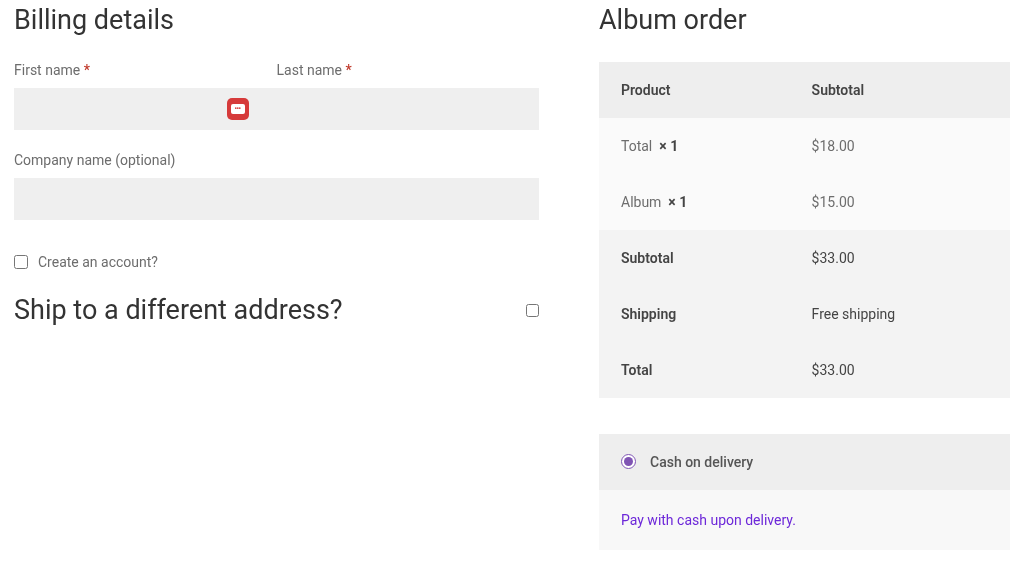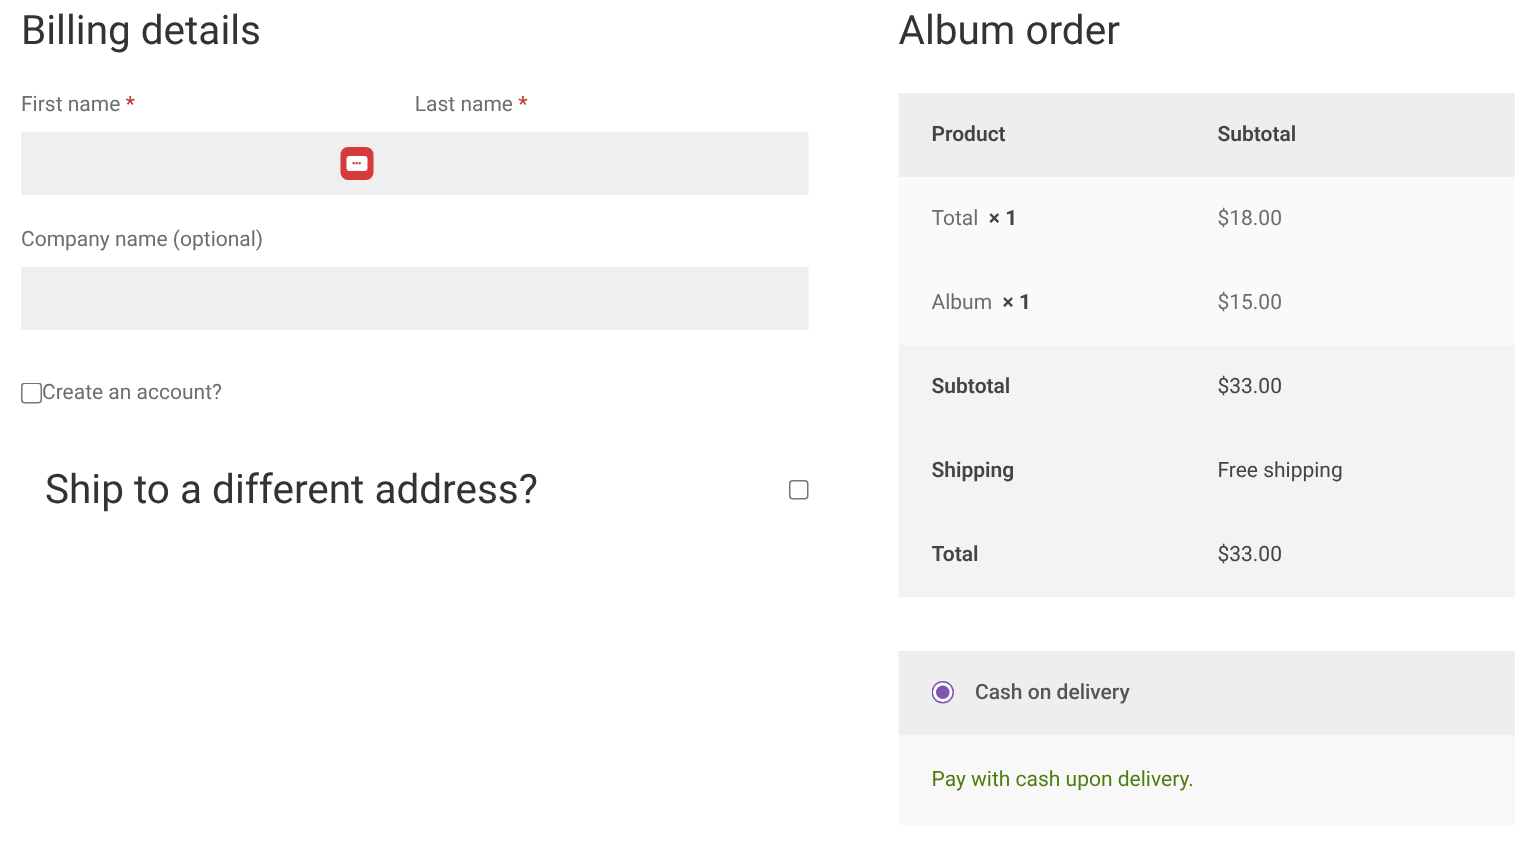--- a/index.html
+++ b/index.html
@@ -80,38 +80,39 @@
       text-align: center;
       font-size: 7px;
       line-height: 10px;
       color: #d63a3a;
       font-weight: bold;
       letter-spacing: -0.5px;
     }
     .checkbox-row {
       display: flex;
       align-items: center;
+      gap: 10px;
       margin-top: 34px;
       margin-bottom: 24px;
     }
     .checkbox-row input[type="checkbox"] {
       width: 14px;
       height: 14px;
     }
     .checkbox-row span {
       color: #6d6d6d;
       font-size: 14px;
     }
     .ship-row {
       display: flex;
       align-items: center;
       justify-content: space-between;
       margin-top: 22px;
     }
-    .ship-row h2 { margin: 16px; }
+    .ship-row h2 { margin: 0; }
     .order-table {
       width: 100%;
       border-collapse: collapse;
     }
     .order-table tr { }
     .order-table th, .order-table td {
       text-align: left;
       padding: 20px 22px;
       font-size: 14px;
       font-weight: 400;
@@ -151,21 +152,21 @@
     }
     .payment-method label {
       margin: 0;
       color: #555;
       font-size: 14px;
       font-weight: 500;
     }
     .payment-desc {
       background: #f8f8f8;
       padding: 22px 22px;
-      color: #4d7c0f;
+      color: #6d28d9;
       font-size: 14px;
     }
   </style>
 </head>
 <body>
 
 <div class="container">
   <div class="left-col">
     <h2>Billing details</h2>
 

